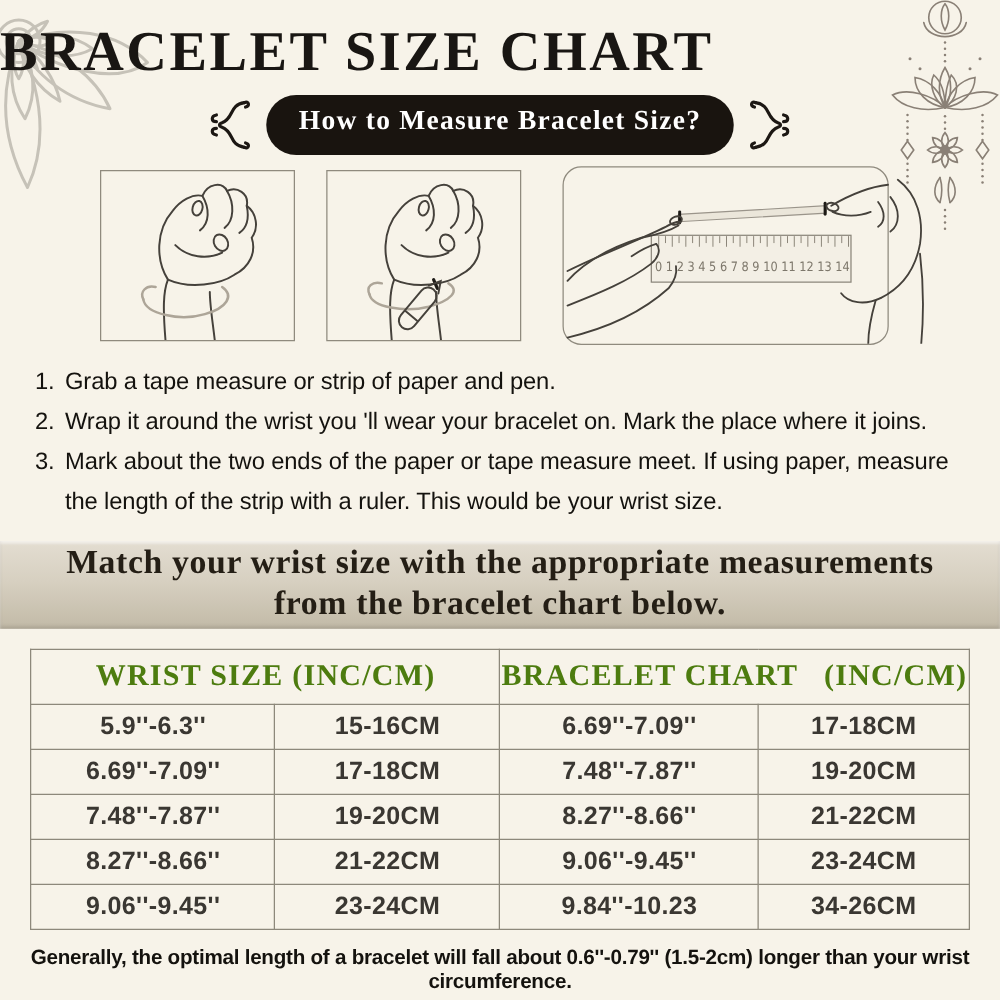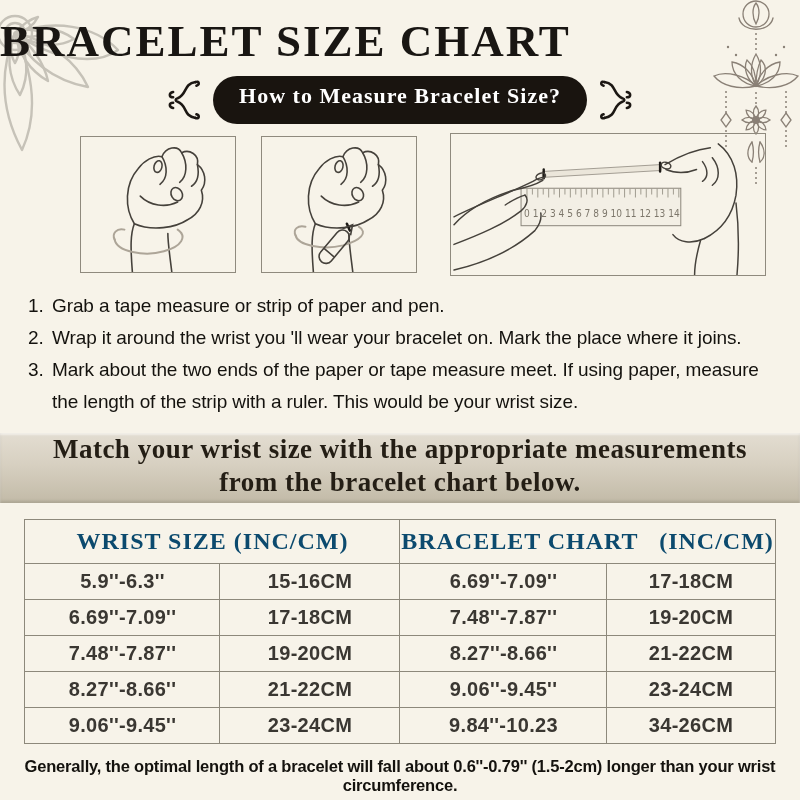--- a/index.html
+++ b/index.html
@@ -39,21 +39,21 @@
   .flourish-right { transform:scaleX(-1); }
 
   .illus-row { position:relative; z-index:1; margin-top:9px; height:146px; }
   .illus-box {
     position:absolute; top:3px;
     border:1px solid #8f8a7e;
     background:transparent;
   }
   .box-1 { left:80px;  width:156px; height:137px; }
   .box-2 { left:261px; width:156px; height:137px; }
-  .box-3 { left:450px; top:0; width:316px; height:143px; }
+  .box-3 { left:450px; top:0; width:261px; height:143px;border-radius:15px; }
 
   .steps { margin:11px 28px 0; list-style:none; }
   .step {
     display:flex;
     font-size:19px; font-weight:500; line-height:1.68;
     color:#14120e; letter-spacing:-0.1px;
   }
   .step-num { width:24px; flex:0 0 24px; }
   .step-text { flex:1; }
 
@@ -78,21 +78,21 @@
   .size-table col.c2 { width:180px; }
   .size-table col.c3 { width:207px; }
   .size-table col.c4 { width:168px; }
   .size-table th, .size-table td {
     border:1px solid #8d887b; text-align:center; vertical-align:middle;
   }
   .size-table th {
     height:44px;
     font-family:"Liberation Serif", serif;
     font-size:24px; font-weight:600; letter-spacing:1px;
-    color:#0c4a6e; white-space:pre;
+    color:#4d7c0f; white-space:pre;
   }
   .size-table td {
     height:36px;
     font-size:20px; font-weight:700; letter-spacing:0.3px;
     color:#3a3732;
   }
 
   .footer-note {
     margin-top:13px; text-align:center;
     font-size:16.5px; font-weight:600; color:#14120e;

